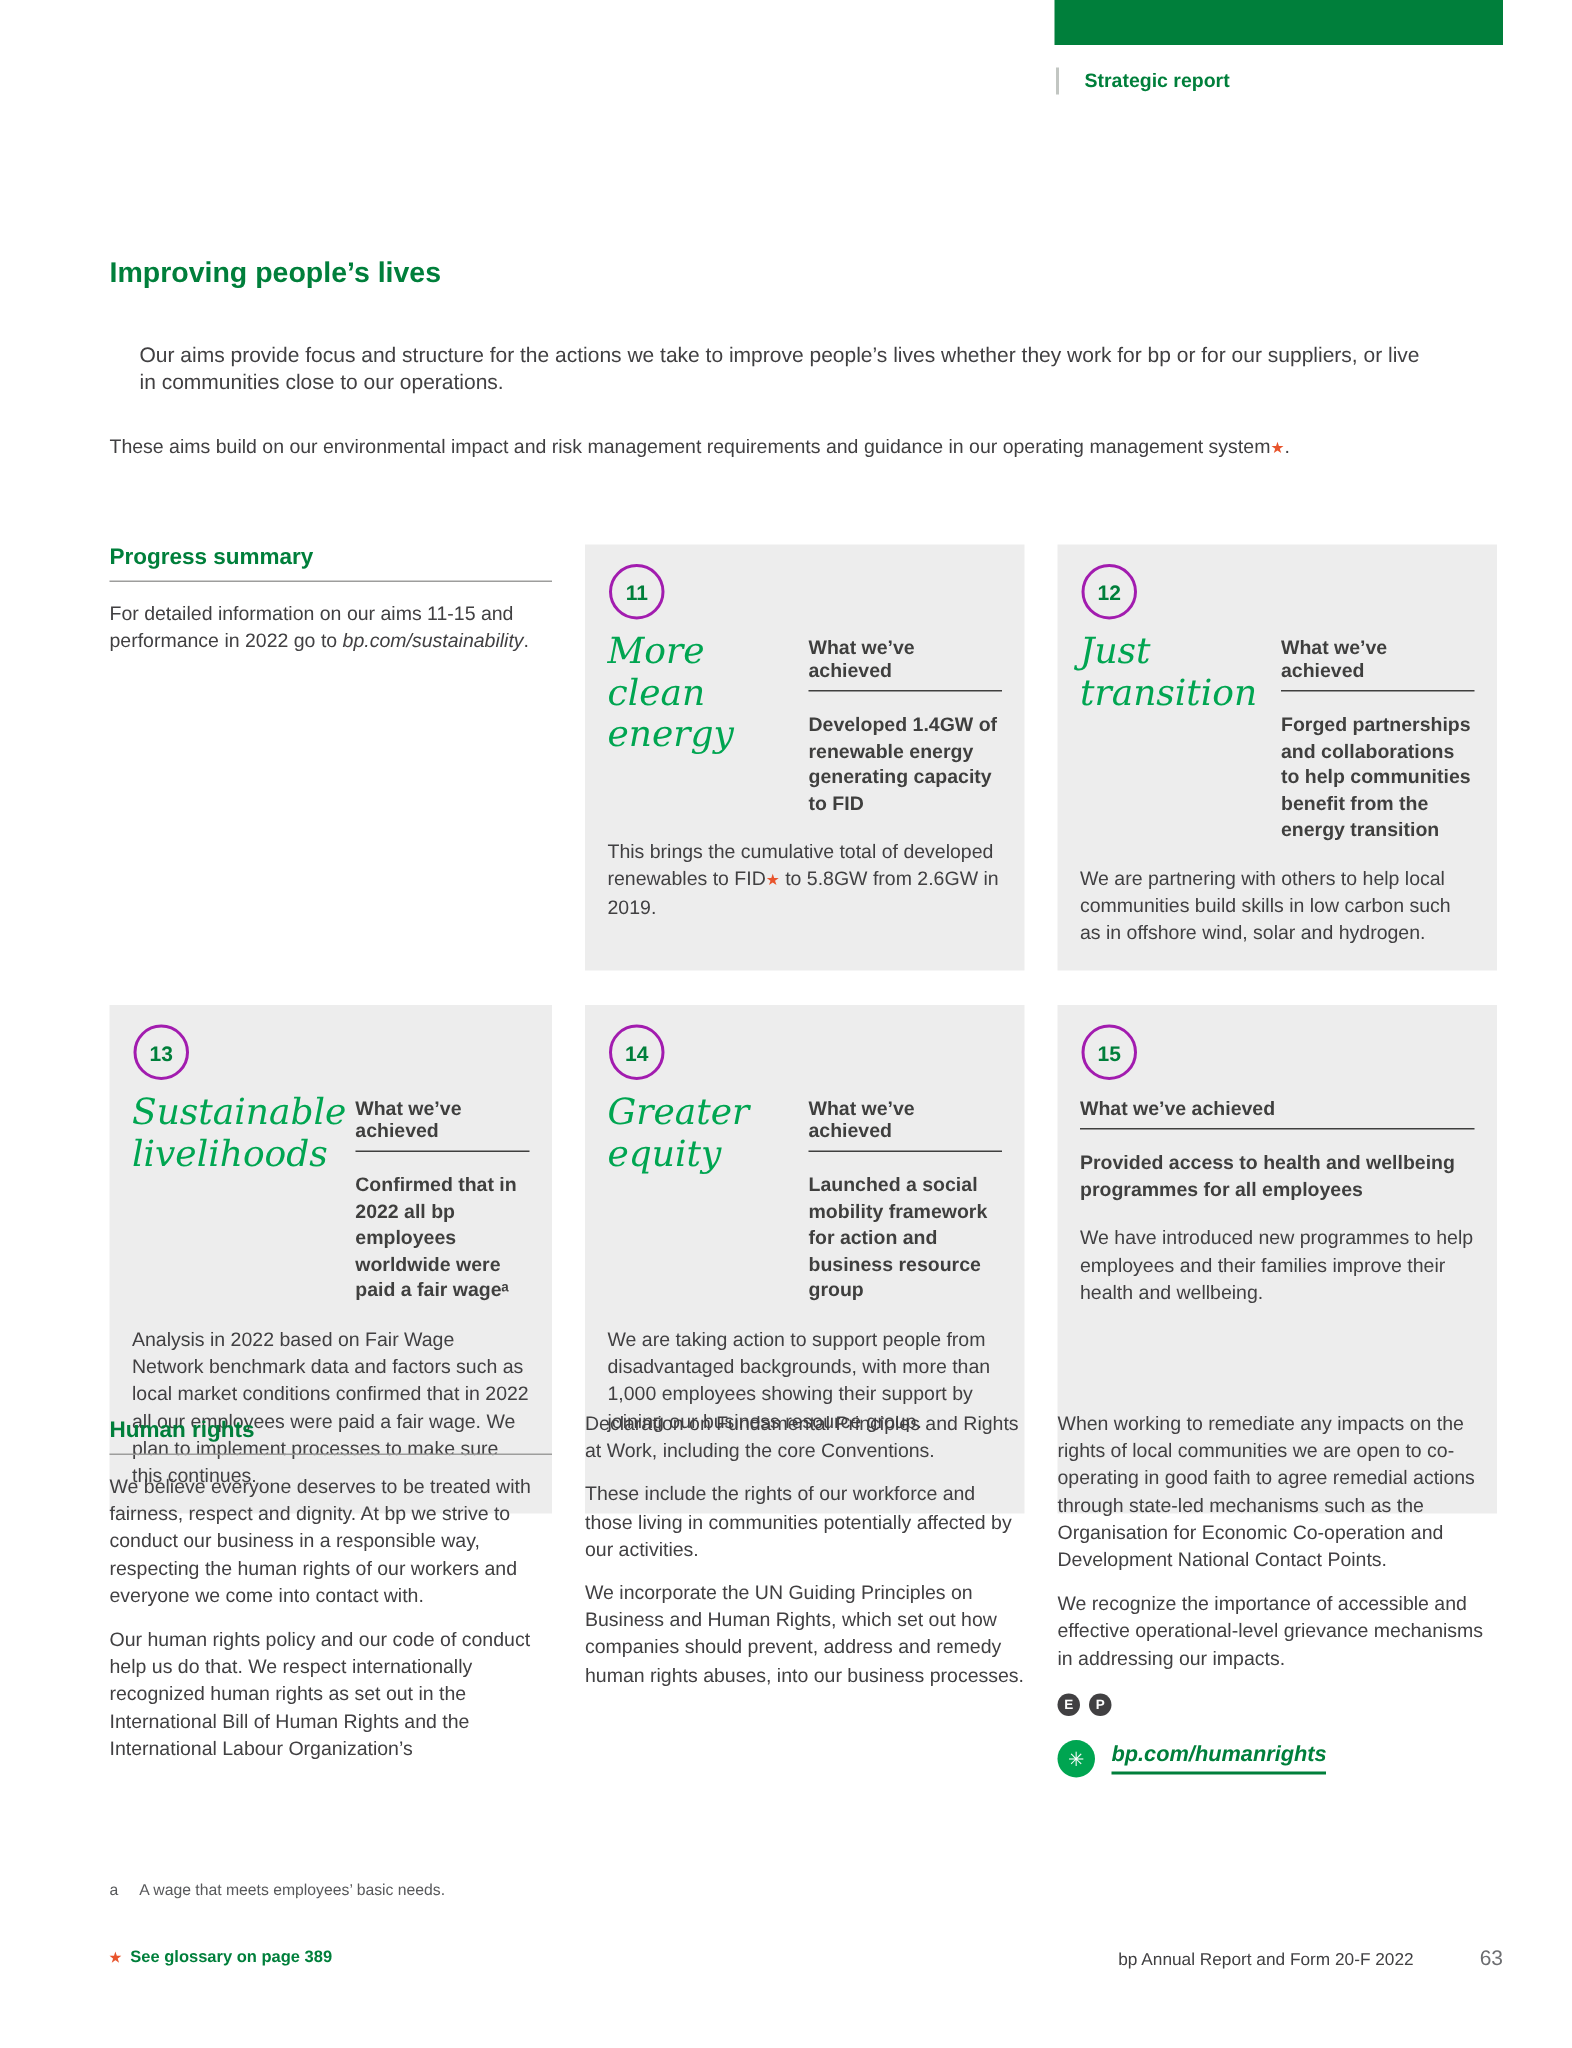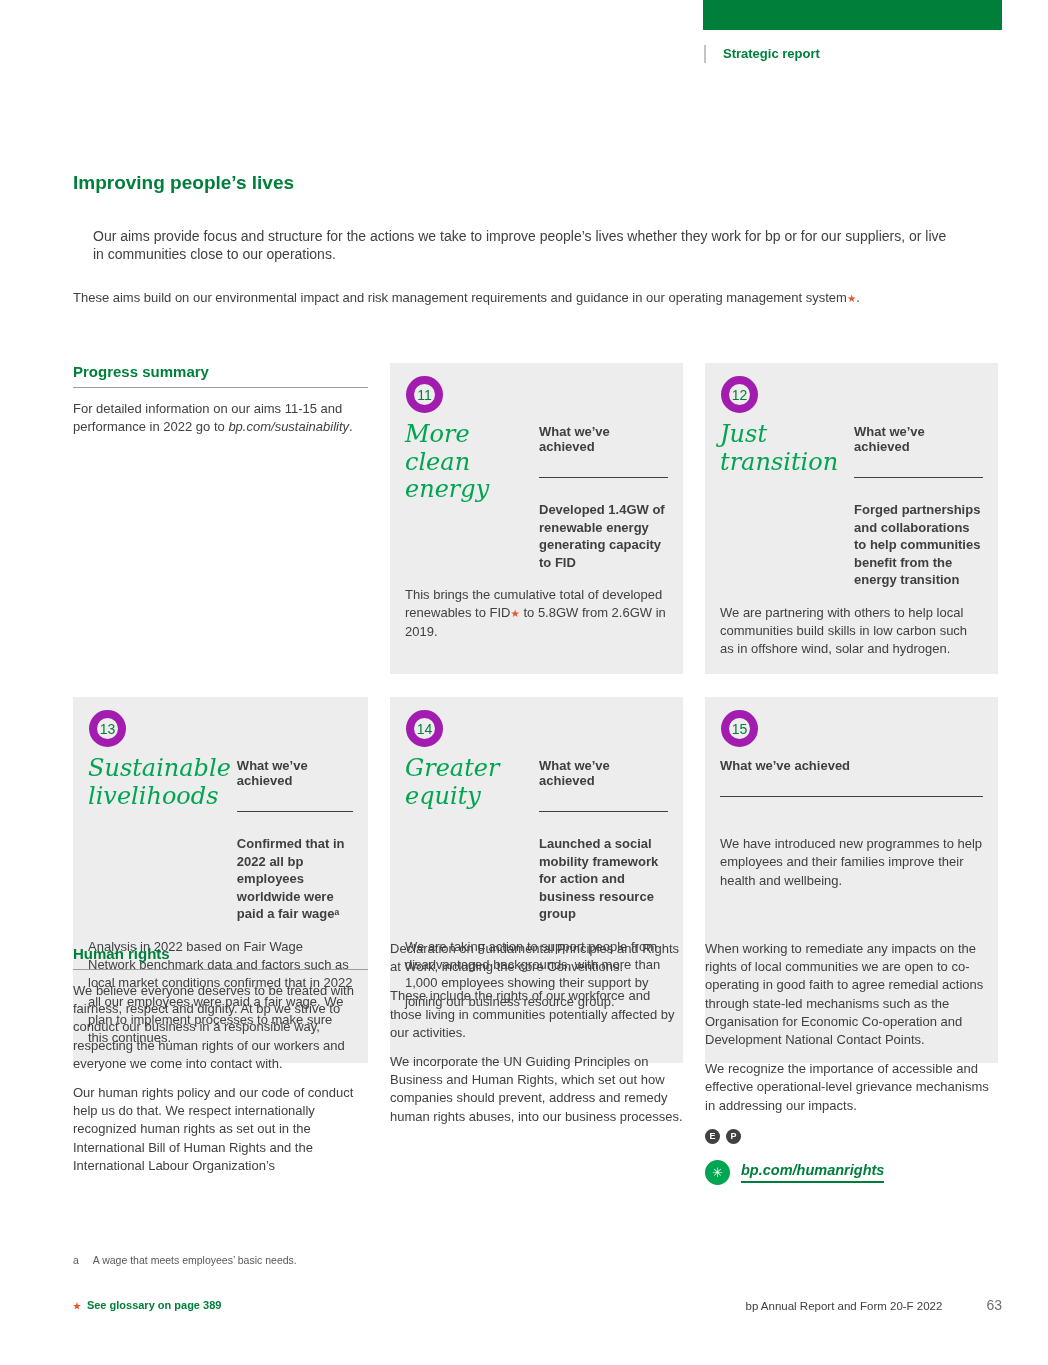--- a/index.html
+++ b/index.html
@@ -29,34 +29,34 @@
     padding-bottom:7px; border-bottom:1px solid #9d9d9c; margin-bottom:12px;
   }
   .hr-heading { margin-top:5px; }
   .body-text { font-size:13px; line-height:1.4; margin-bottom:11px; color:#414042; }
   .link-em { font-style:italic; }
 
   .card { background:#ededed; padding:11px 15px 16px 15px; }
   .card-r1 { min-height:257px; }
   .card-r2 { min-height:277px; }
   .aim-circle {
-    width:37px; height:37px; border:8px solid #a21caf; border-radius:50%;
+    width:37px; height:37px; border:2px solid #a21caf; border-radius:50%;
     display:flex; align-items:center; justify-content:center;
-    color:#007f3b; font-weight:normal; font-size:14px; margin:2px 0 8px 1px;
+    color:#007f3b; font-weight:bold; font-size:14px; margin:2px 0 8px 1px;
   }
   .card-cols { display:flex; }
   .card-title {
     flex:0 0 134px; padding-right:6px;
     font-family:"DejaVu Serif", serif; font-style:italic;
     font-size:24px; line-height:1.15; color:#00a551;
   }
   .card-achieved { flex:1; padding-top:3px; }
   .achieved-label {
     font-size:13px; font-weight:bold; color:#3f3f3e;
-    padding-bottom:23px; border-bottom:1px solid #3f3f3e; margin-bottom:23px;
+    padding-bottom:6px; border-bottom:1px solid #3f3f3e; margin-bottom:13px;
   }
   .achievement { font-size:13px; font-weight:bold; line-height:1.35; color:#3f3f3e; }
   .card-detail { margin-top:15px; font-size:13px; line-height:1.4; color:#414042; }
 
   .badges { display:flex; gap:6px; margin:14px 0 4px; }
   .badge {
     width:15px; height:15px; border-radius:50%; background:#414042; color:#fff;
     font-size:9px; font-weight:bold; display:flex; align-items:center; justify-content:center;
   }
   .hr-link-row { display:flex; align-items:center; gap:11px; margin-top:16px; }
@@ -155,20 +155,21 @@
     <p class="card-detail"><span>We are taking action to support people from disadvantaged backgrounds, with more than 1,000 employees showing their support by joining our business resource group.</span></p>
   </section>
 
   <section class="card card-r2">
     <div class="aim-circle">
         <span>15</span>
       </div>
     <div class="card-cols">
       <div class="card-achieved">
         <div class="achieved-label">What we’ve achieved</div>
+        <div class="achievement">Provided access to health and wellbeing programmes for all employees</div>
       </div>
     </div>
     <p class="card-detail"><span>We have introduced new programmes to help employees and their families improve their health and wellbeing.</span></p>
   </section>
 
 </div>
 
 <div class="grid hr-grid">
   <div>
     <h2 class="col-heading hr-heading">Human rights</h2>

